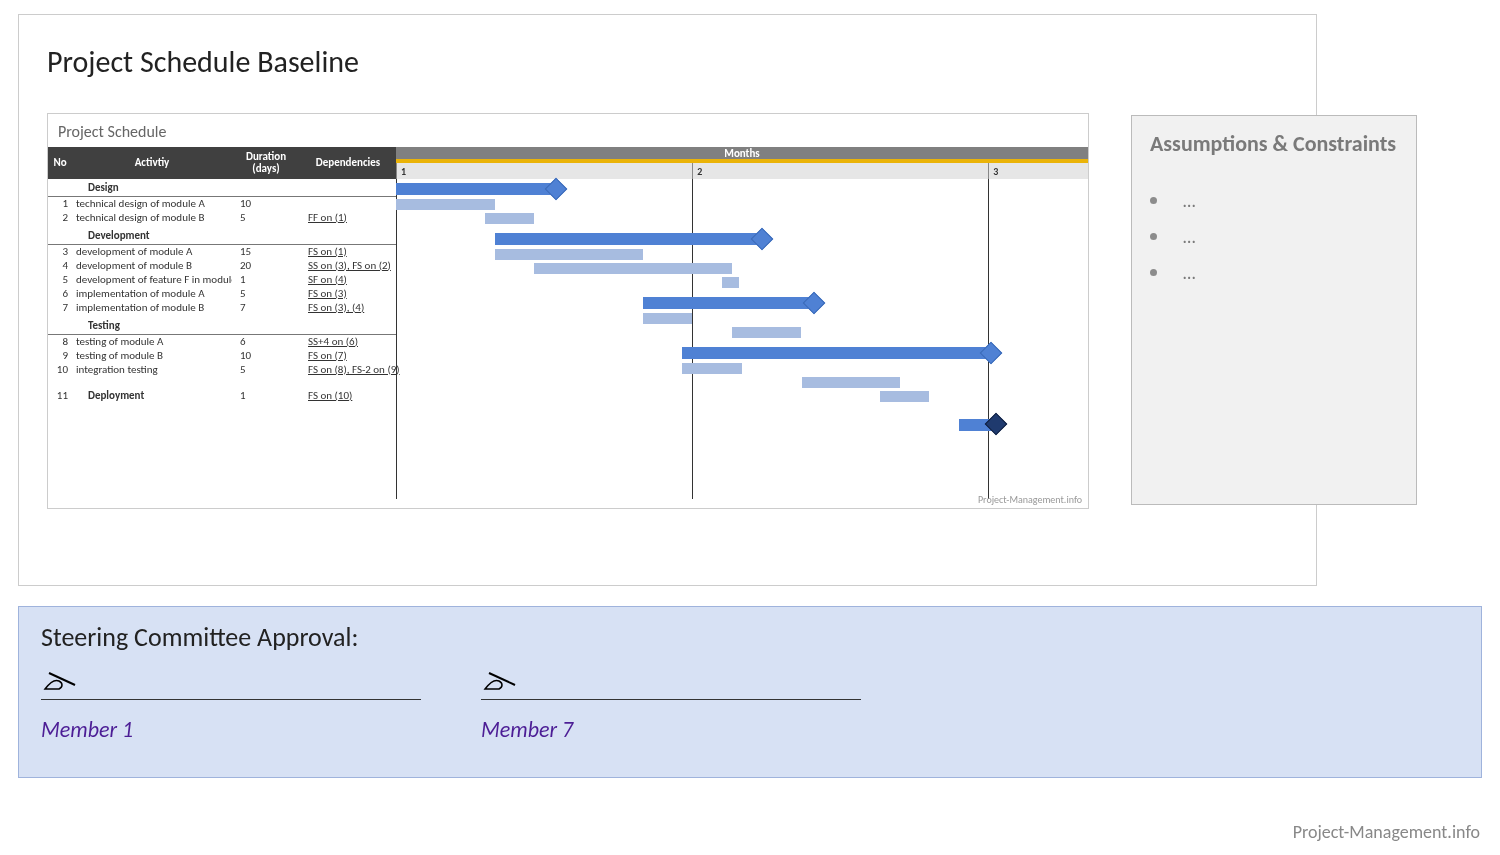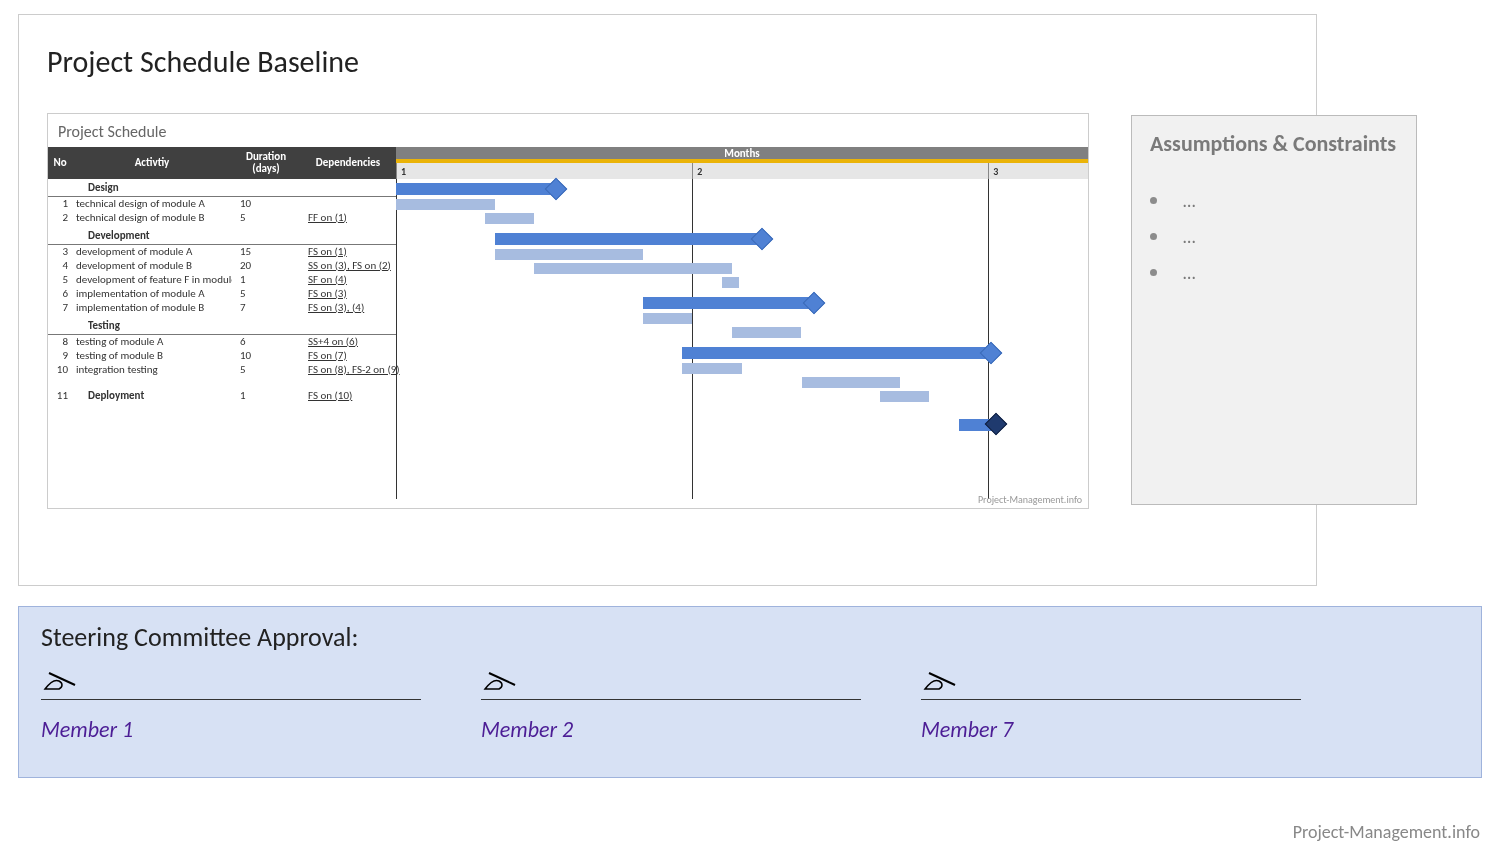--- a/index.html
+++ b/index.html
@@ -375,26 +375,18 @@
         </svg>
       <div class="sig-line"></div>
       <div class="sig-label">Member 1</div>
     </div>
     <div class="sig-block">
       <svg class="sig-icon" viewBox="0 0 40 30">
           <path d="M4 26 C10 18 14 16 18 18 C22 20 22 24 18 26 L4 26 Z" fill="none" stroke="#000" stroke-width="1.5"></path>
           <line x1="8" y1="10" x2="34" y2="22" stroke="#000" stroke-width="2"></line>
         </svg>
       <div class="sig-line"></div>
-      <div class="sig-label">Member 2</div>
-    </div>
-    <div class="sig-block">
-      <svg class="sig-icon" viewBox="0 0 40 30">
-          <path d="M4 26 C10 18 14 16 18 18 C22 20 22 24 18 26 L4 26 Z" fill="none" stroke="#000" stroke-width="1.5"></path>
-          <line x1="8" y1="10" x2="34" y2="22" stroke="#000" stroke-width="2"></line>
-        </svg>
-      <div class="sig-line"></div>
       <div class="sig-label">Member 7</div>
     </div>
   </div>
 </div>
 
 <div class="footer-attrib">Project-Management.info</div>
 
 </body></html>

